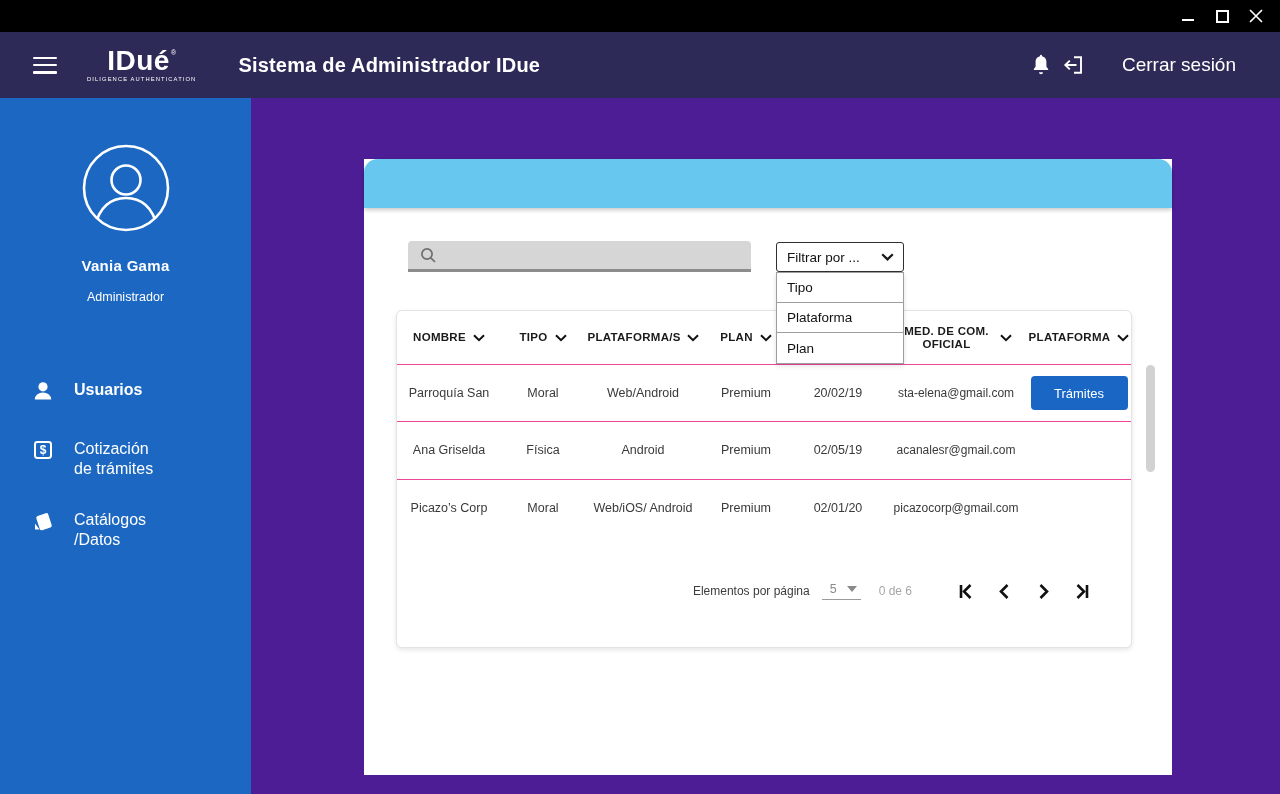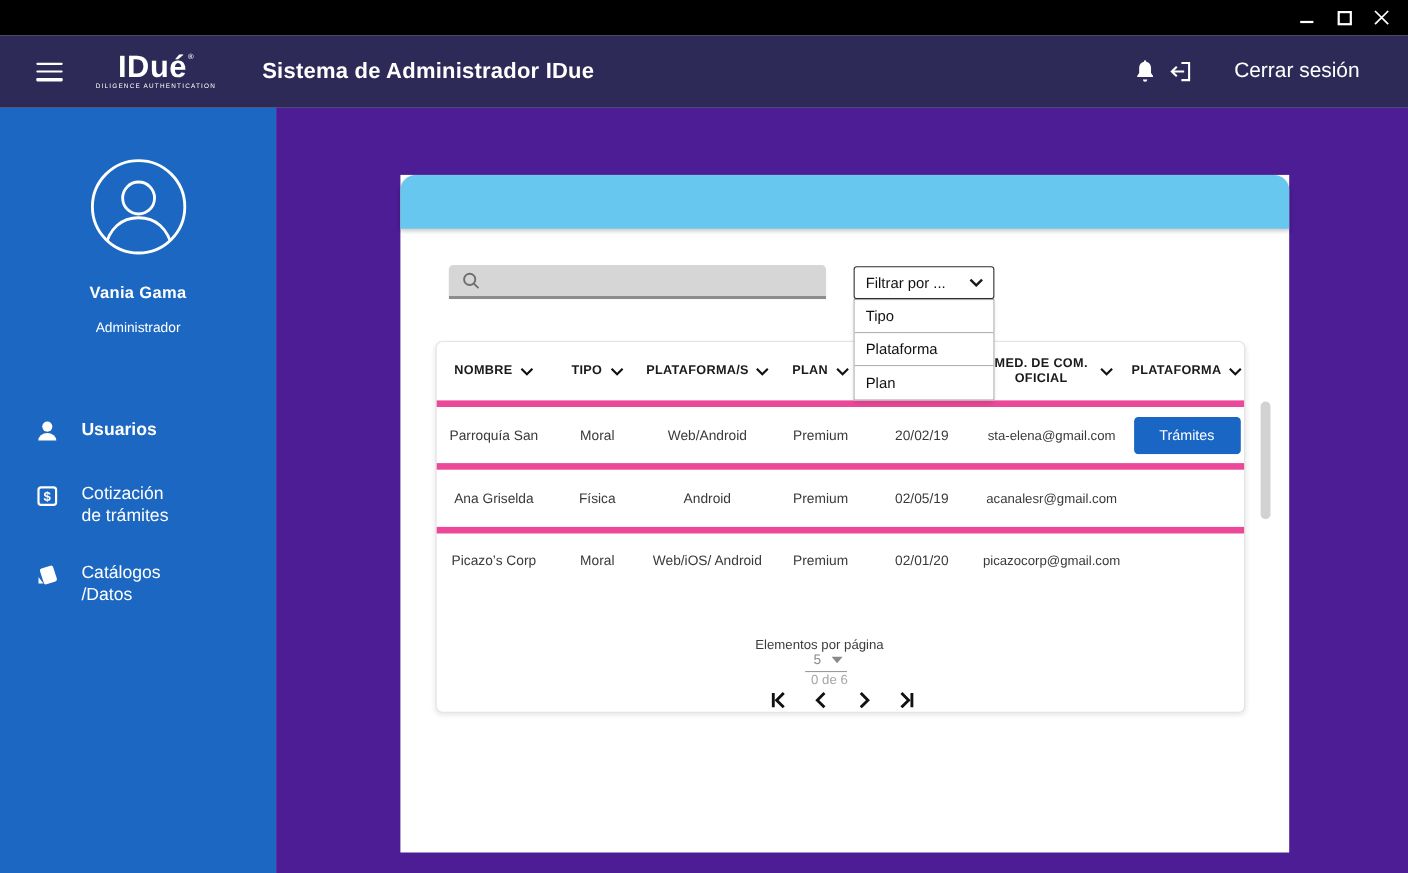--- a/index.html
+++ b/index.html
@@ -49,27 +49,27 @@
   .filter-options { position:absolute; left:412px; top:113px; width:128px; z-index:30; background:#fff; border:1px solid #9e9e9e; box-shadow:0 2px 5px rgba(0,0,0,0.12); }
   .filter-option { height:30px; display:flex; align-items:center; padding-left:10px; font-size:13.5px; color:#111; border-bottom:1px solid #9e9e9e; background:#fff; cursor:pointer; }
   .filter-option:last-child { border-bottom:none; }
 
   
   .table-card { position:absolute; left:32px; top:151px; width:736px; height:338px; background:#fff; border:1px solid #e3e3e3; border-radius:6px; box-shadow:0 2px 5px rgba(0,0,0,0.10); }
   .trow { display:grid; grid-template-columns:104px 84px 116px 90px 94px 142px 104px; align-items:center; }
   .thead { height:53px; }
   .th { display:flex; align-items:center; justify-content:center; gap:7px; font-size:11.5px; font-weight:bold; color:#1a1a1a; letter-spacing:0.3px; text-align:center; line-height:13px; cursor:pointer; }
   .th .th-label { max-width:92px; }
-  .tbody-row { height:57.3px; border-top:6px solid #ec4899; font-size:12.5px; color:#3a3a3a; }
+  .tbody-row { height:57.3px; border-top:1px solid #ec4899; font-size:12.5px; color:#3a3a3a; }
   .td { text-align:center; padding:0 2px; overflow:hidden; white-space:nowrap; }
   .td.email { font-size:12px; }
   .action-btn { width:97px; height:34px; background:#1a66c4; color:#fff; border:none; border-radius:4px; font-size:13px; font-family:Liberation Sans, sans-serif; cursor:pointer; }
 
   
-  .pager { position:absolute; left:0; right:0; bottom:0; height:112px; display:flex; align-items:center; justify-content:flex-end; padding-right:38px;flex-direction:column; }
+  .pager { position:absolute; left:0; right:0; bottom:0; height:112px; display:flex; align-items:center; justify-content:flex-end; padding-right:38px; }
   .pager-label { font-size:12px; color:#3c3c3c; }
   .page-size { display:flex; align-items:center; gap:10px; margin-left:12px; border-bottom:1px solid #9a9a9a; padding:0 4px 3px 8px; cursor:pointer; }
   .page-size-value { font-size:12.5px; color:#8a8a8a; }
   .tri-down { width:0; height:0; border-left:5px solid transparent; border-right:5px solid transparent; border-top:6px solid #8a8a8a; }
   .range-label { font-size:12px; color:#a6a6a6; margin-left:18px; }
   .pager-icons { display:flex; align-items:center; gap:17px; margin-left:42px; }
   .pager-btn { width:22px; height:22px; display:flex; align-items:center; justify-content:center; cursor:pointer; }
 
   
   .scroll-thumb { position:absolute; left:782px; top:206px; width:9px; height:107px; background:#d2d2d2; border-radius:5px; cursor:pointer; }

